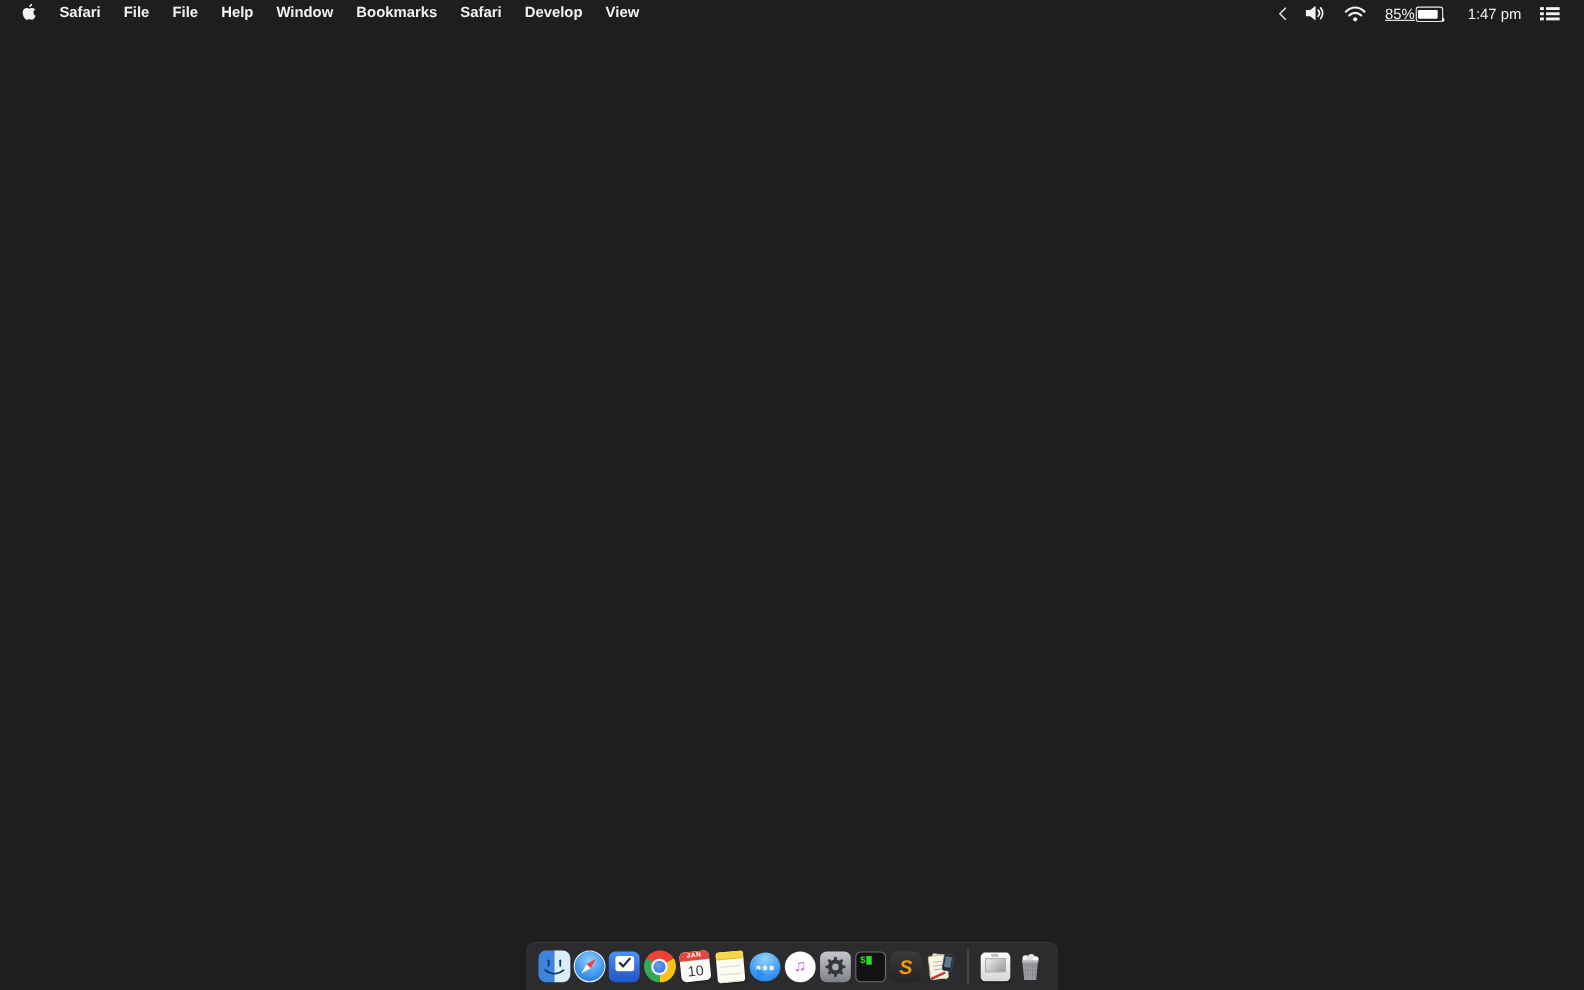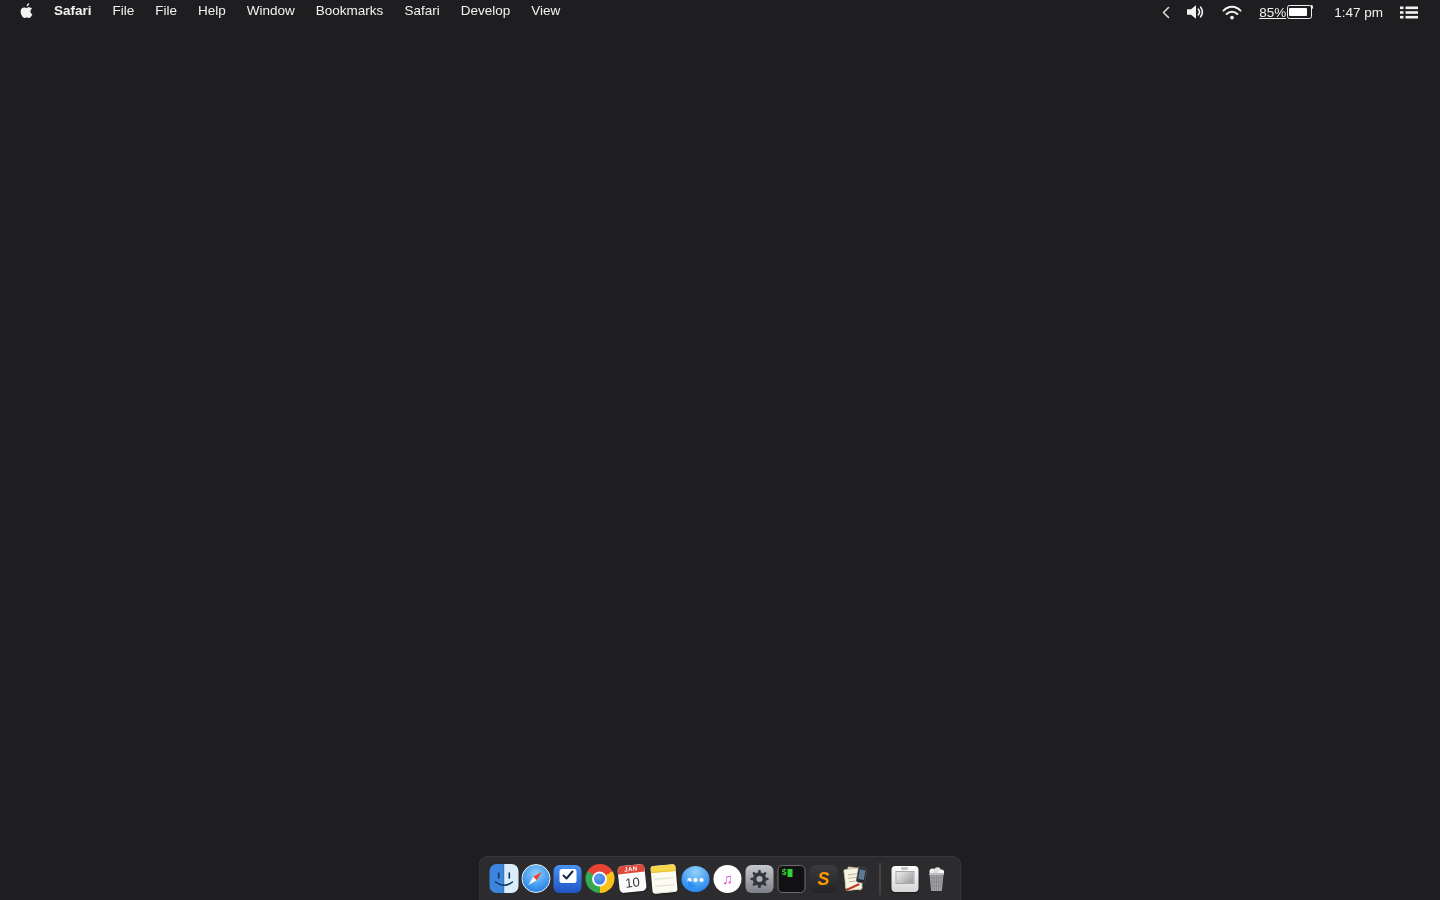--- a/index.html
+++ b/index.html
@@ -13,25 +13,25 @@
 
   
   .menubar{
     position:absolute;top:0;left:0;right:0;height:24px;
     display:flex;align-items:center;
     padding:0 22px 0 20px;
     color:#f2f2f2;font-size:13.5px;
     background:#1e1e20;
   }
   .menu-left{display:flex;align-items:flex-start;gap:21px;}
-  .menu-item{cursor:default;white-space:nowrap;}
+  .menu-item{cursor:default;white-space:nowrap;font-weight:bold;}
   .app-name{font-weight:700;}
   .menu-spacer{flex:1;}
   .menu-right{display:flex;align-items:center;gap:17px;}
-  .battery-group{display:flex;align-items:flex-start;gap:1px;text-decoration:underline;}
+  .battery-group{display:flex;align-items:flex-end;gap:1px;text-decoration:underline;}
   .battery-shell{
     width:21px;height:10px;border:1px solid rgba(255,255,255,.92);
     border-radius:2.5px;position:relative;display:flex;align-items:center;padding:1px;
     box-sizing:content-box;
   }
   .battery-fill{height:8px;background:#ffffff;border-radius:1px;}
   .battery-nub{width:2px;height:4px;background:rgba(255,255,255,.92);border-radius:0 1.5px 1.5px 0;margin-left:1px;}
   .status-icon{display:flex;align-items:center;}
   .time{margin-left:4px;white-space:nowrap;}
 

